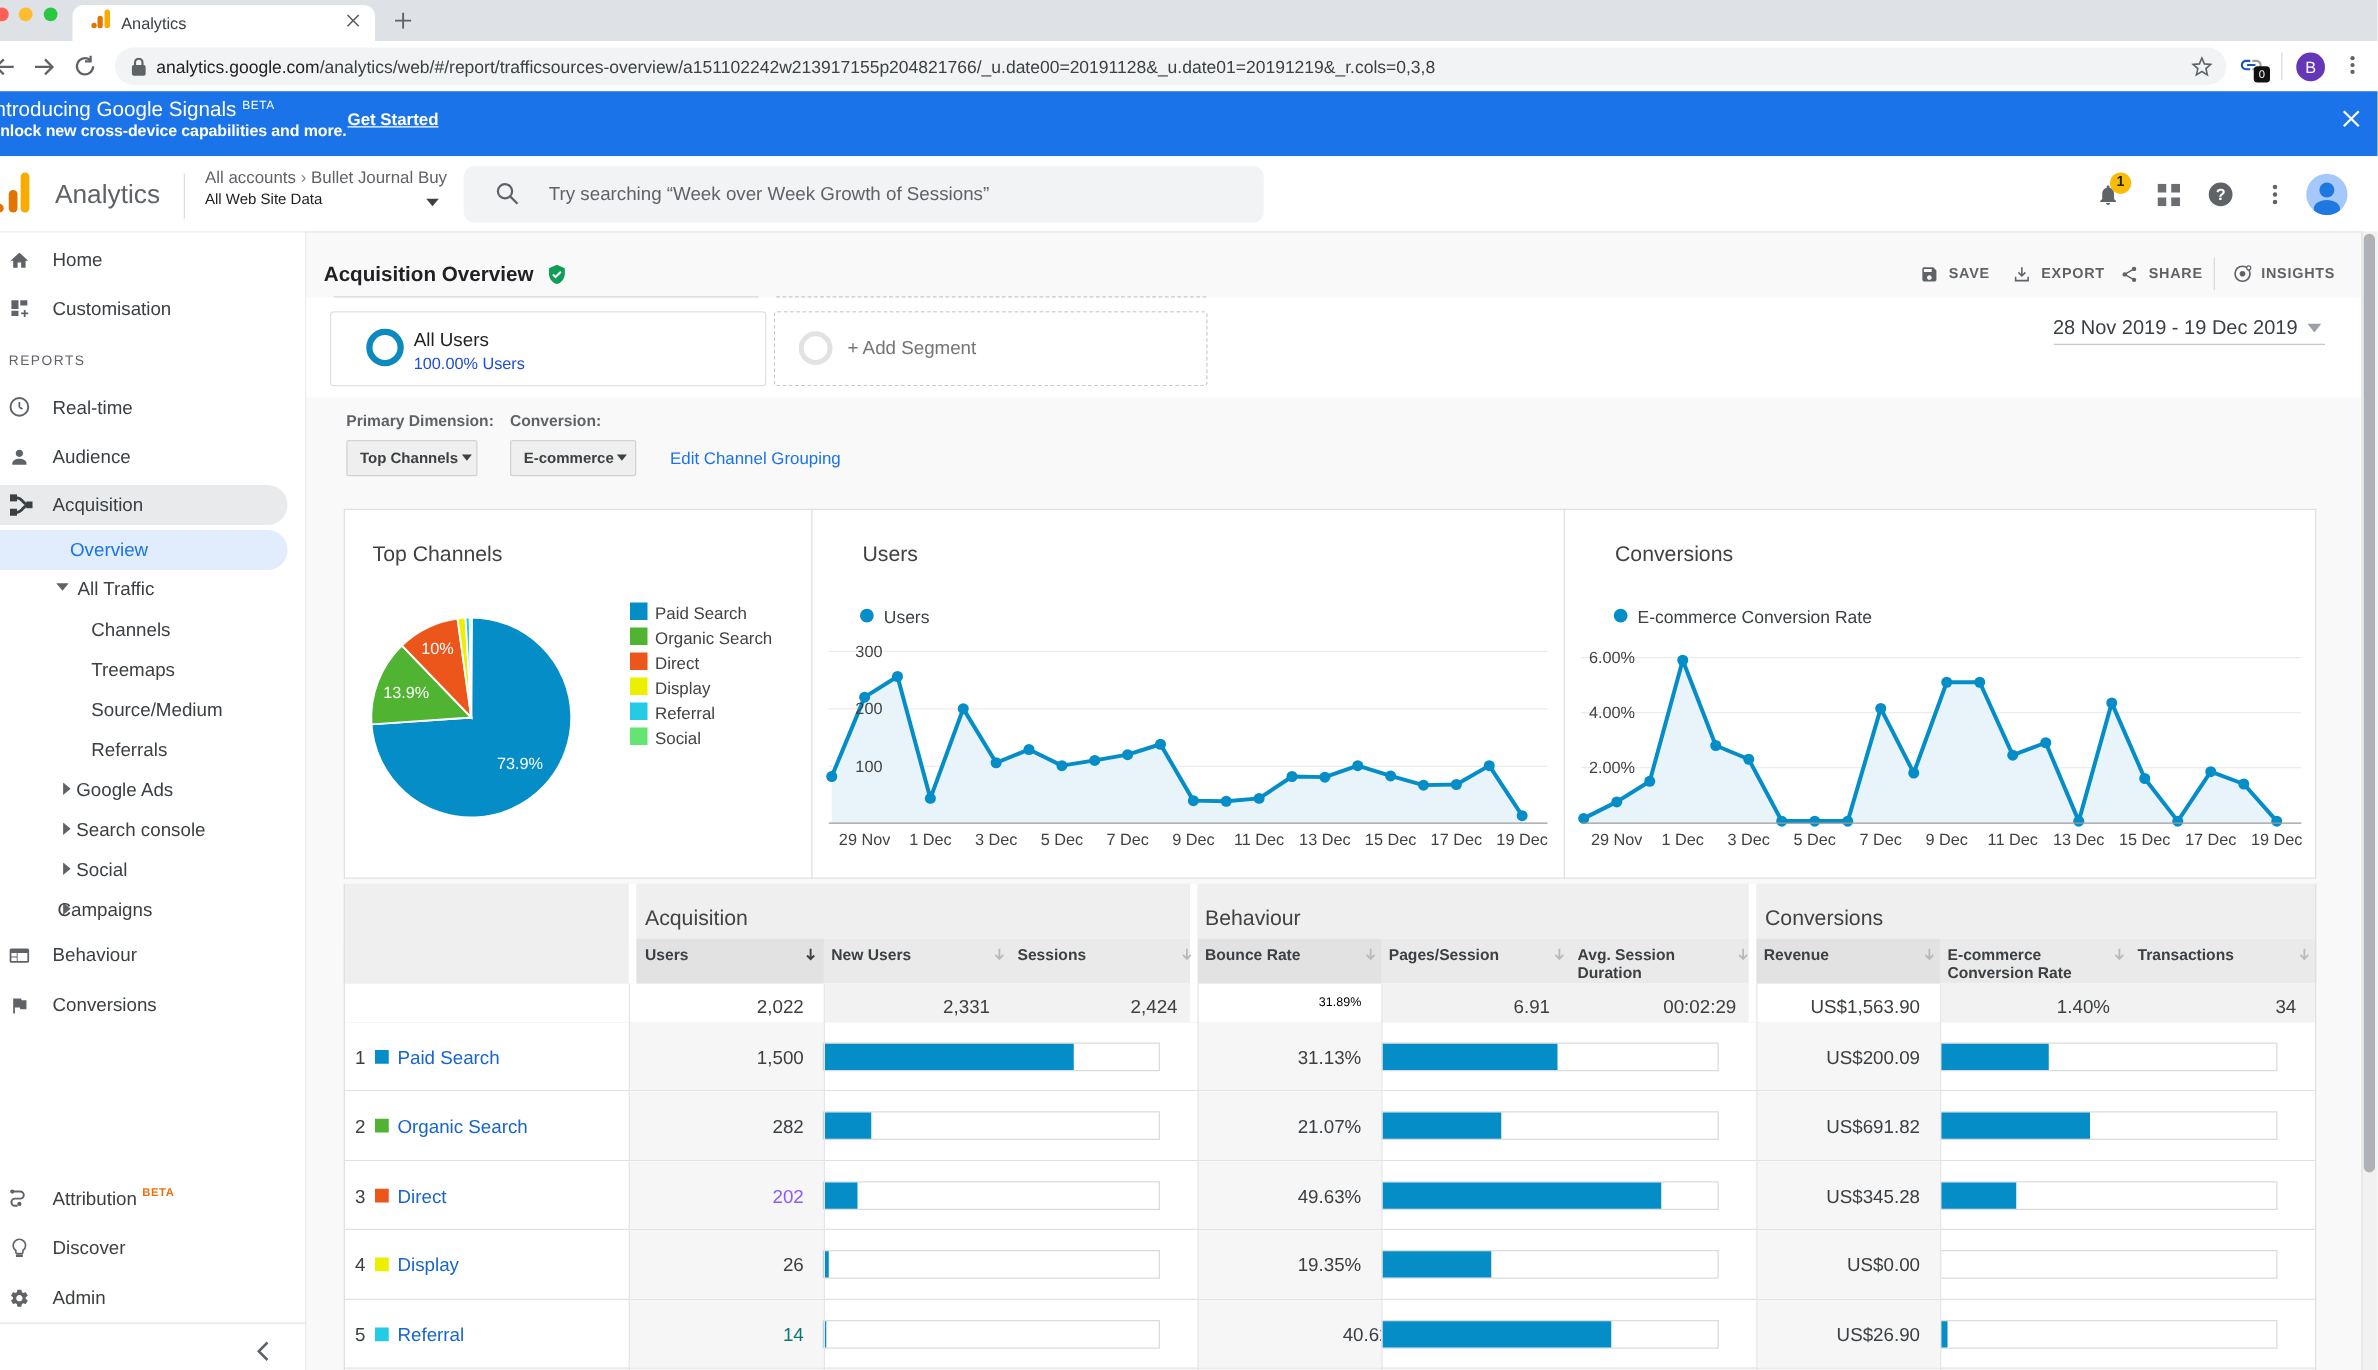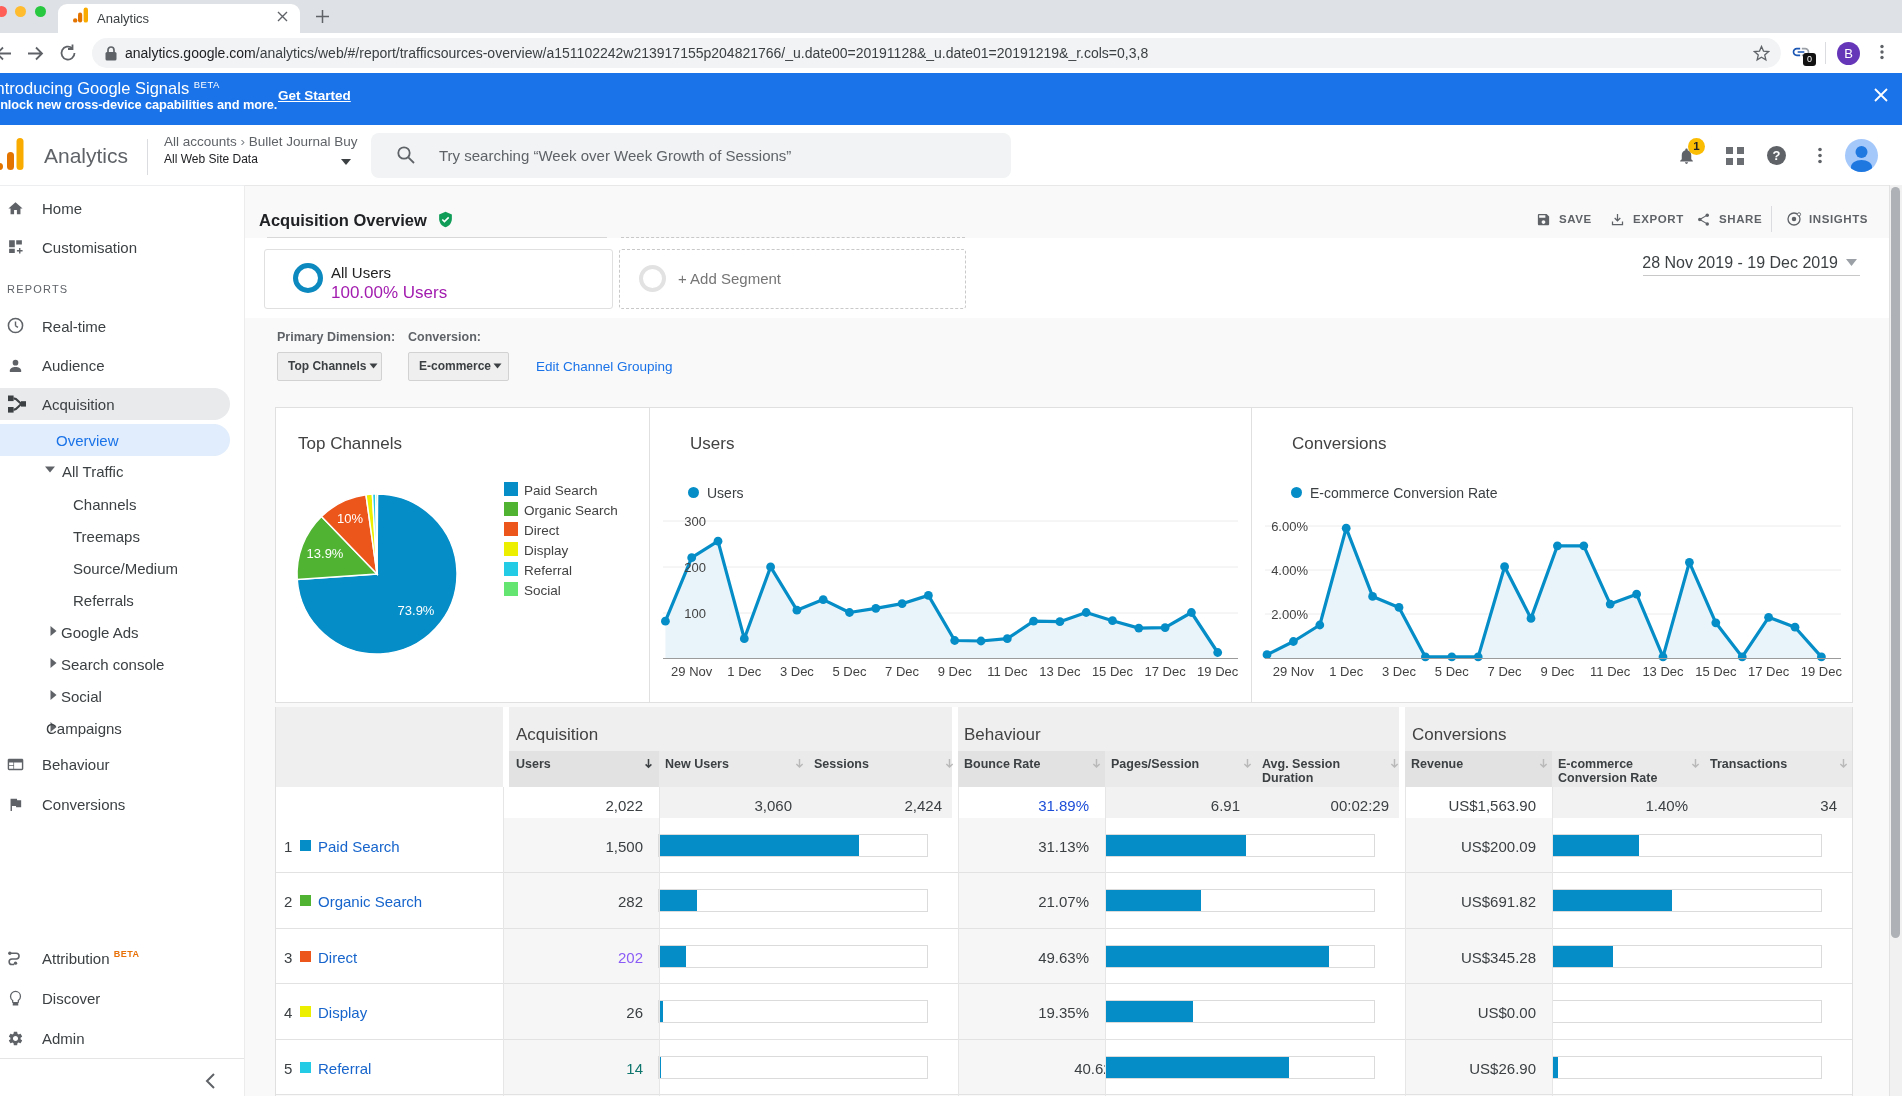--- a/index.html
+++ b/index.html
@@ -228,21 +228,21 @@
     <circle cx="19.5" cy="5" r="2.4" fill="#fff" stroke="#5f6368" stroke-width="1.4"></circle>
   </svg>
 <div class="t" style="left:1809px;top:213px;font-size:11.5px;font-weight:bold;letter-spacing:0.6px;color:#5f6368">INSIGHTS</div>
 
 <div class="ab" style="left:245px;top:238px;width:1644px;height:80px;background:#fff"></div>
 <div class="ab" style="left:267px;top:237px;width:340px;height:1px;background:#d8d8d8"></div>
 <div class="ab" style="left:621px;top:237px;width:344px;height:1px;border-top:1px dashed #c9c9c9"></div>
 <div class="ab" style="left:264px;top:249px;width:347px;height:58px;background:#fff;border:1px solid #e0e0e0;border-radius:3px"></div>
 <div class="ab" style="left:293px;top:263px;width:20px;height:20px;border-radius:50%;border:5.5px solid #0c89be"></div>
 <div class="t" style="left:331px;top:264px;font-size:15px;color:#212121">All Users</div>
-<div class="t" style="left:331px;top:283px;font-size:17px;color:#a21caf">100.00% Users</div>
+<div class="t" style="left:331px;top:283px;font-size:13px;color:#1d4ed8">100.00% Users</div>
 <div class="ab" style="left:619px;top:249px;width:345px;height:58px;border:1px dashed #c9c9c9;border-radius:3px"></div>
 <div class="ab" style="left:639px;top:265px;width:19px;height:19px;border-radius:50%;border:4.5px solid #e2e2e2"></div>
 <div class="t" style="left:678px;top:270px;font-size:15px;color:#757575">+ Add Segment</div>
 <div class="t" style="left:1838px;top:254px;font-size:16px;color:#3c4043;transform:translateX(-100%)">28 Nov 2019 - 19 Dec 2019</div>
 <svg style="left:1845px;top:258px" width="13" height="9" viewBox="0 0 13 9">
     <path d="M1,1 L6.5,8 L12,1 Z" fill="#9aa0a6"></path>
   </svg>
 <div class="ab" style="left:1643px;top:275px;width:217px;height:1px;background:#c8c8c8"></div>
 
 <div class="t" style="left:277px;top:330px;font-size:12.5px;font-weight:bold;color:#5f6368">Primary Dimension:</div>
@@ -446,23 +446,23 @@
     <path d="M5,1 V10 M1.5,6.5 L5,10 L8.5,6.5" stroke="#b9b9b9" stroke-width="1.6" fill="none"></path>
   </svg>
 <div class="ab" style="left:275px;top:786.5px;width:1578px;height:31px;background:#fff;border-bottom:1px solid #dcdcdc"></div>
 <div class="ab" style="left:659px;top:786.5px;width:149px;height:31px;background:#f2f2f2"></div>
 <div class="ab" style="left:808px;top:786.5px;width:144px;height:31px;background:#f2f2f2"></div>
 <div class="ab" style="left:1105px;top:786.5px;width:151px;height:31px;background:#f2f2f2"></div>
 <div class="ab" style="left:1256px;top:786.5px;width:143px;height:31px;background:#f2f2f2"></div>
 <div class="ab" style="left:1552px;top:786.5px;width:152px;height:31px;background:#f2f2f2"></div>
 <div class="ab" style="left:1704px;top:786.5px;width:149px;height:31px;background:#f2f2f2"></div>
 <div class="t" style="left:643px;top:797px;font-size:15px;color:#3c4043;transform:translateX(-100%)">2,022</div>
-<div class="t" style="left:792px;top:797px;font-size:15px;color:#3c4043;transform:translateX(-100%)">3,060</div>
+<div class="t" style="left:792px;top:797px;font-size:15px;color:#3c4043;transform:translateX(-100%)">2,331</div>
 <div class="t" style="left:942px;top:797px;font-size:15px;color:#3c4043;transform:translateX(-100%)">2,424</div>
-<div class="t" style="left:1089px;top:797px;font-size:15px;color:#1d4ed8;transform:translateX(-100%)">31.89%</div>
+<div class="t" style="left:1089px;top:797px;font-size:10px;color:#000000;transform:translateX(-100%)">31.89%</div>
 <div class="t" style="left:1240px;top:797px;font-size:15px;color:#3c4043;transform:translateX(-100%)">6.91</div>
 <div class="t" style="left:1389px;top:797px;font-size:15px;color:#3c4043;transform:translateX(-100%)">00:02:29</div>
 <div class="t" style="left:1536px;top:797px;font-size:15px;color:#3c4043;transform:translateX(-100%)">US$1,563.90</div>
 <div class="t" style="left:1688px;top:797px;font-size:15px;color:#3c4043;transform:translateX(-100%)">1.40%</div>
 <div class="t" style="left:1837px;top:797px;font-size:15px;color:#3c4043;transform:translateX(-100%)">34</div>
 <div class="ab" style="left:275px;top:817.5px;width:1578px;height:55.5px;background:#fff;border-bottom:1px solid #e2e2e2;box-sizing:border-box"></div>
 <div class="ab" style="left:503px;top:817.5px;width:156px;height:54.5px;background:#f6f6f6"></div>
 <div class="ab" style="left:958px;top:817.5px;width:147px;height:54.5px;background:#f6f6f6"></div>
 <div class="ab" style="left:1405px;top:817.5px;width:147px;height:54.5px;background:#f6f6f6"></div>
 <div class="t" style="left:284px;top:837.5px;font-size:15px;color:#3c4043">1</div>

